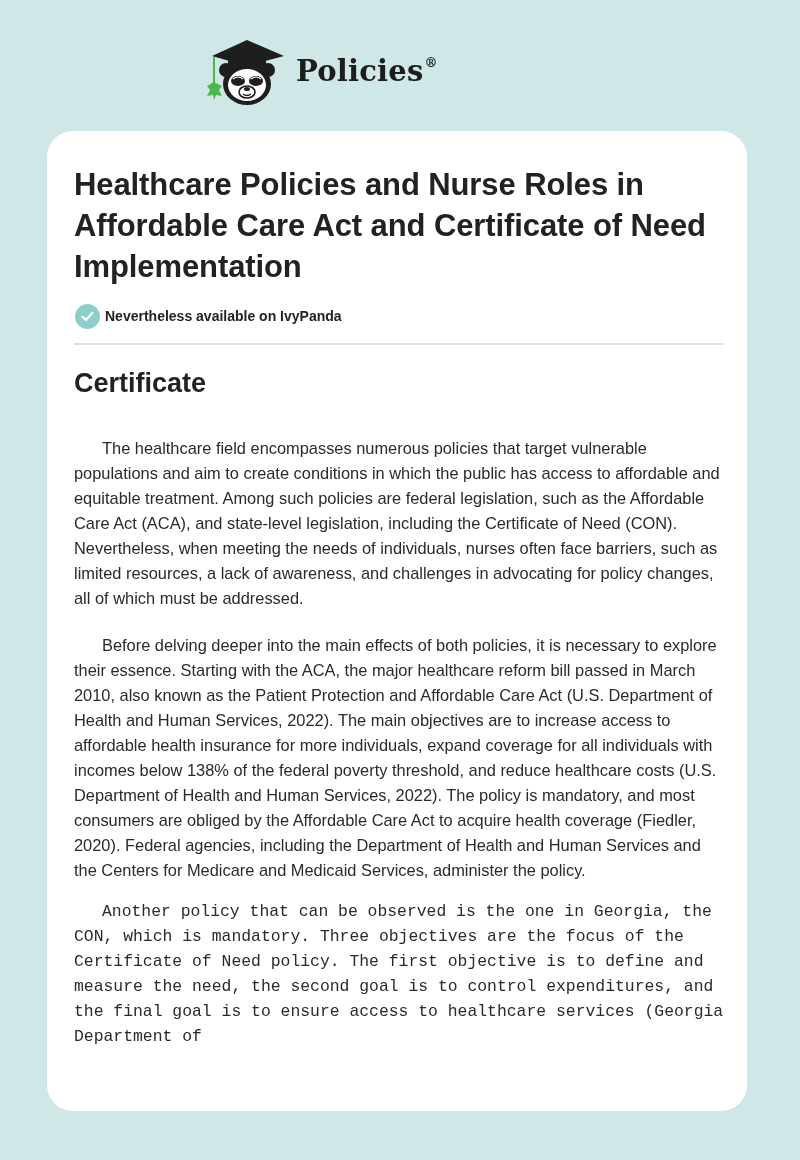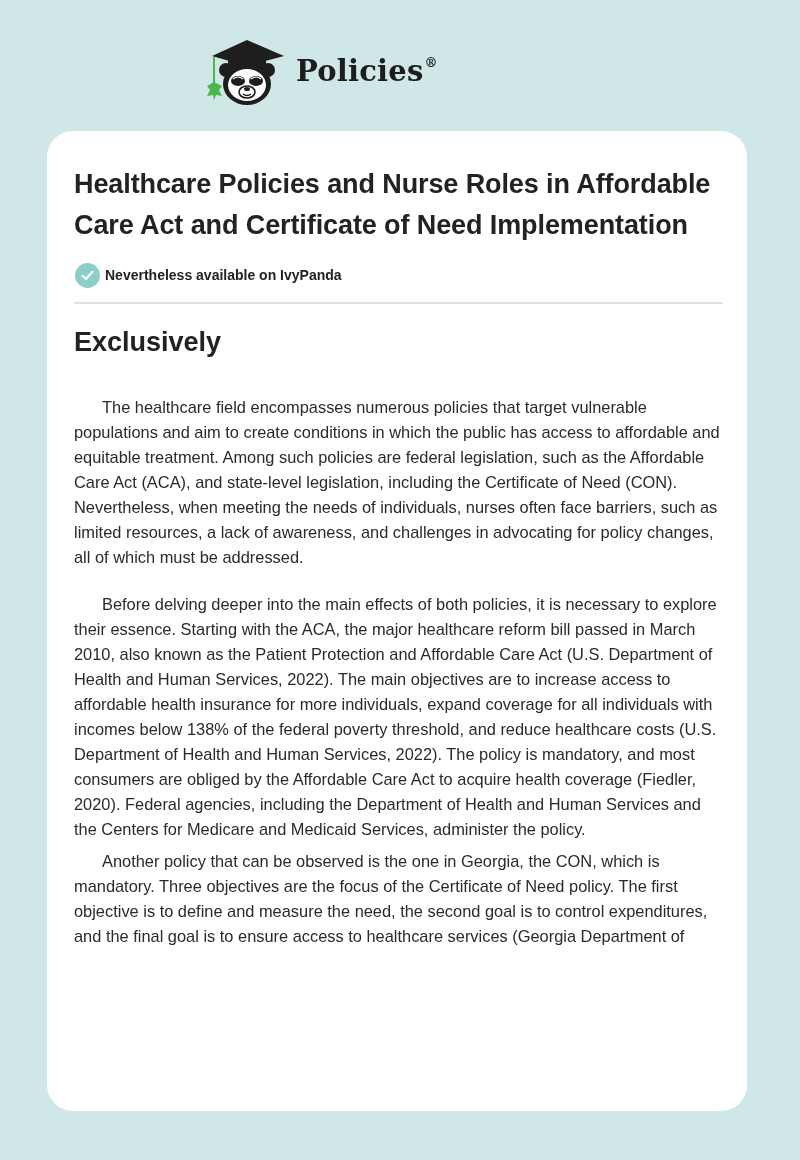--- a/index.html
+++ b/index.html
@@ -64,21 +64,21 @@
       overflow: hidden;
     }
     .card-inner {
       position: absolute;
       left: 27px;
       top: 33px;
       width: 650px;
     }
     .doc-title {
       margin: 0;
-      font-size: 27px;
+      font-size: 31px;
       line-height: 41px;
       font-weight: bold;
       color: #222;
       letter-spacing: -0.1px;
     }
     .badge-row {
       display: flex;
       align-items: center;
       margin-top: 16px;
       height: 26px;
@@ -125,21 +125,22 @@
     .p-intro {
       margin-top: 36px;
     }
     .h-public {
       margin-top: 19px;
     }
     .p-public-1 {
       margin-top: 22px;
     }
     .p-public-2 {
-      margin-top: 7px;
+      margin-top: 16px;
+      font-family: Liberation Mono, monospace;
     }
   </style>
 </head>
 <body>
 
 <header class="brand-bar">
   <div class="brand-logo">
     <svg width="90" height="72" viewBox="0 0 90 72">
 
       <polygon points="10,20 45,4 82,20 45,30" fill="#1e1e1e"></polygon>
@@ -178,21 +179,21 @@
         <svg width="13" height="11" viewBox="0 0 13 11">
           <path d="M1.5,5.8 L5,9 L11.5,1.8" stroke="#ffffff" stroke-width="2.2" fill="none" stroke-linecap="round" stroke-linejoin="round"></path>
         </svg>
       </span>
       <span class="badge-text">Nevertheless available on IvyPanda</span>
     </div>
 
     <div class="divider"></div>
 
     <section>
-      <h2 class="section-heading h-intro">Exclusively</h2>
+      <h2 class="section-heading h-intro">Certificate</h2>
       <p class="paragraph p-intro">The healthcare field encompasses numerous policies that target vulnerable populations and aim to create conditions in which the public has access to affordable and equitable treatment. Among such policies are federal legislation, such as the Affordable Care Act (ACA), and state-level legislation, including the Certificate of Need (CON). Nevertheless, when meeting the needs of individuals, nurses often face barriers, such as limited resources, a lack of awareness, and challenges in advocating for policy changes, all of which must be addressed.</p>
     </section>
 
     <section>
       <p class="paragraph p-public-1">Before delving deeper into the main effects of both policies, it is necessary to explore their essence. Starting with the ACA, the major healthcare reform bill passed in March 2010, also known as the Patient Protection and Affordable Care Act (U.S. Department of Health and Human Services, 2022). The main objectives are to increase access to affordable health insurance for more individuals, expand coverage for all individuals with incomes below 138% of the federal poverty threshold, and reduce healthcare costs (U.S. Department of Health and Human Services, 2022). The policy is mandatory, and most consumers are obliged by the Affordable Care Act to acquire health coverage (Fiedler, 2020). Federal agencies, including the Department of Health and Human Services and the Centers for Medicare and Medicaid Services, administer the policy.</p>
       <p class="paragraph p-public-2">Another policy that can be observed is the one in Georgia, the CON, which is mandatory. Three objectives are the focus of the Certificate of Need policy. The first objective is to define and measure the need, the second goal is to control expenditures, and the final goal is to ensure access to healthcare services (Georgia Department of</p>
     </section>
   </div>
 </main>
 

